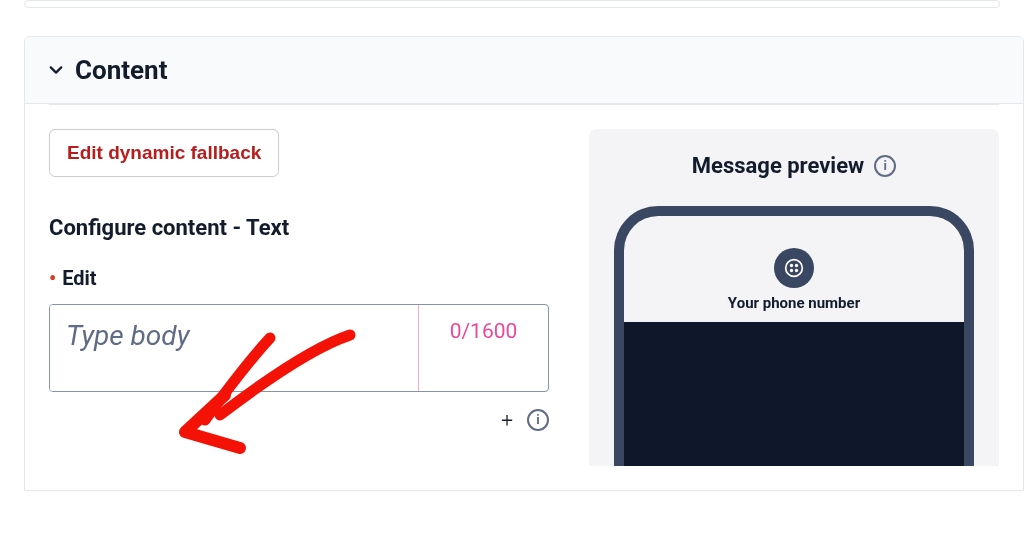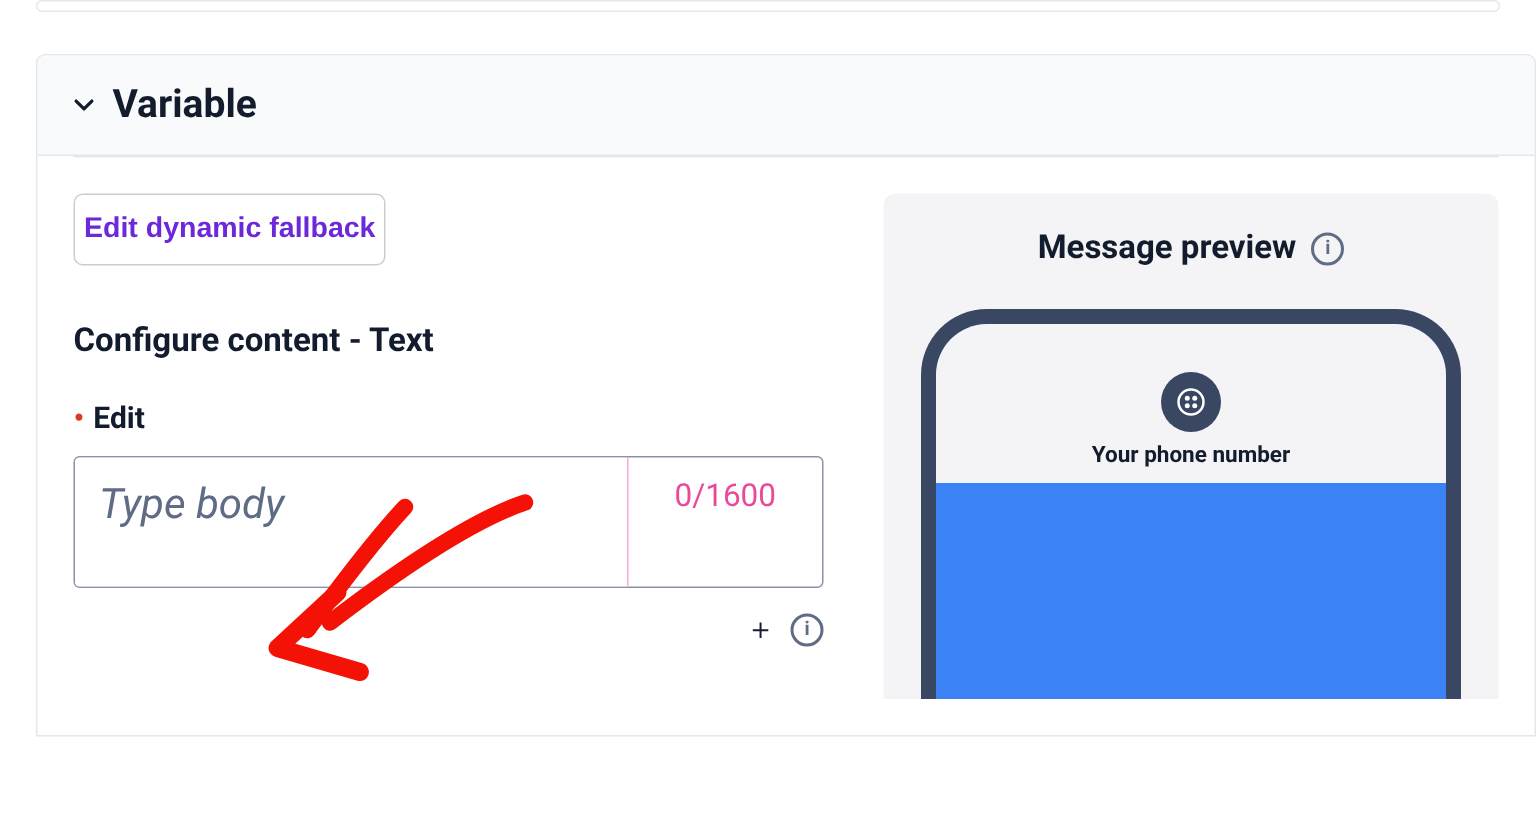--- a/index.html
+++ b/index.html
@@ -72,24 +72,24 @@
       gap: 40px;
     }
     .config-left {
       flex: 1;
       min-width: 0;
     }
     .fallback-btn {
       border: 1px solid #cacdd8;
       background: #fff;
       border-radius: 6px;
-      padding: 12px 6px;
+      padding: 12px 17px;
       font-size: 19px;
       font-weight: 600;
-      color: #6d28d9;
+      color: #b91c1c;
       cursor: pointer;
     }
     .section-title {
       font-size: 22px;
       font-weight: 700;
       color: #121c2d;
       margin-top: 38px;
     }
     .field-label {
       margin-top: 26px;
@@ -175,21 +175,21 @@
       align-items: center;
       gap: 10px;
       margin-bottom: 28px;
     }
     .phone-outline {
       width: 360px;
       height: 260px;
       border: 10px solid #394762;
       border-bottom: none;
       border-radius: 44px 44px 0 0;
-      background: #3b82f6;
+      background: #0f172a;
       overflow: hidden;
       position: relative;
     }
     .phone-header {
       background: #f4f4f6;
       height: 106px;
       display: flex;
       flex-direction: column;
       align-items: center;
       justify-content: flex-end;
@@ -224,21 +224,21 @@
 
 <div class="empty-panel"></div>
 
 <div class="content-panel">
   <div class="panel-header">
     <span class="chevron">
       <svg viewBox="0 0 16 16" width="14" height="14">
           <path d="M2 5 L8 11 L14 5" fill="none" stroke="#121c2d" stroke-width="2.5" stroke-linecap="round" stroke-linejoin="round"></path>
         </svg>
     </span>
-    <span class="panel-title">Variable</span>
+    <span class="panel-title">Content</span>
   </div>
 
   <div class="tabs">
     <div class="tab-underline"></div>
   </div>
 
   <div class="config-area">
     <div class="config-left">
       <button class="fallback-btn">Edit dynamic fallback</button>
 

